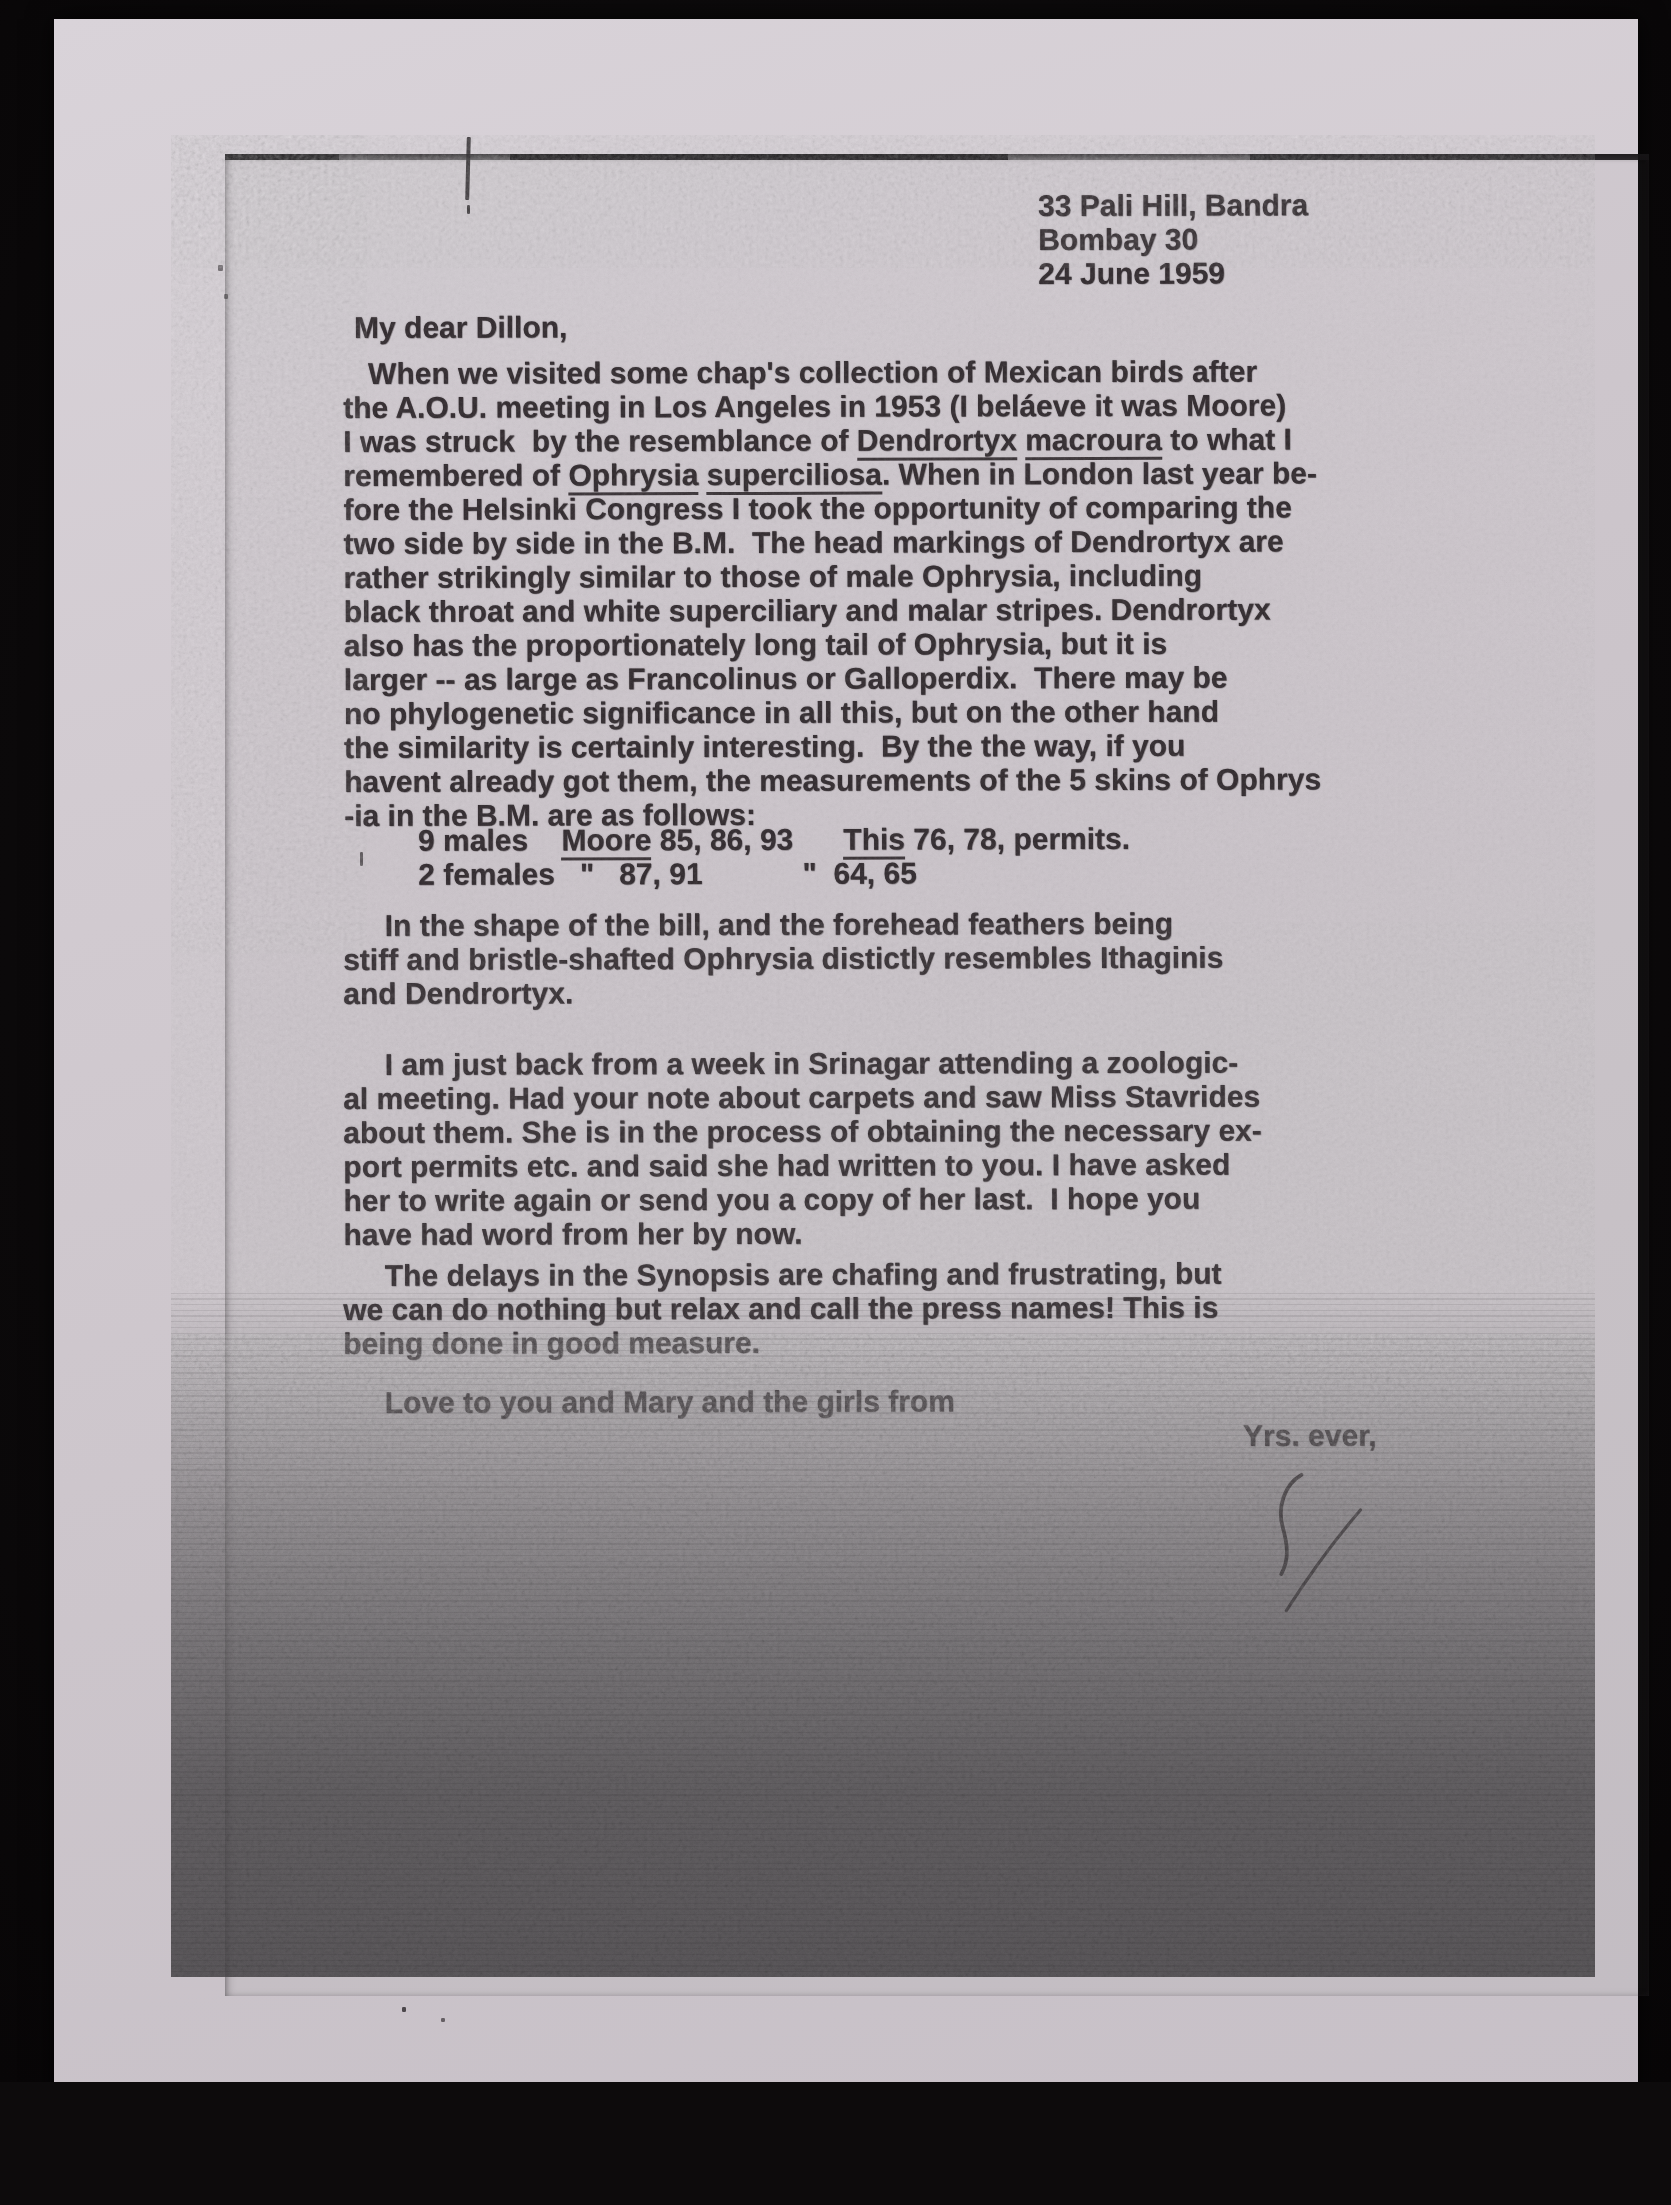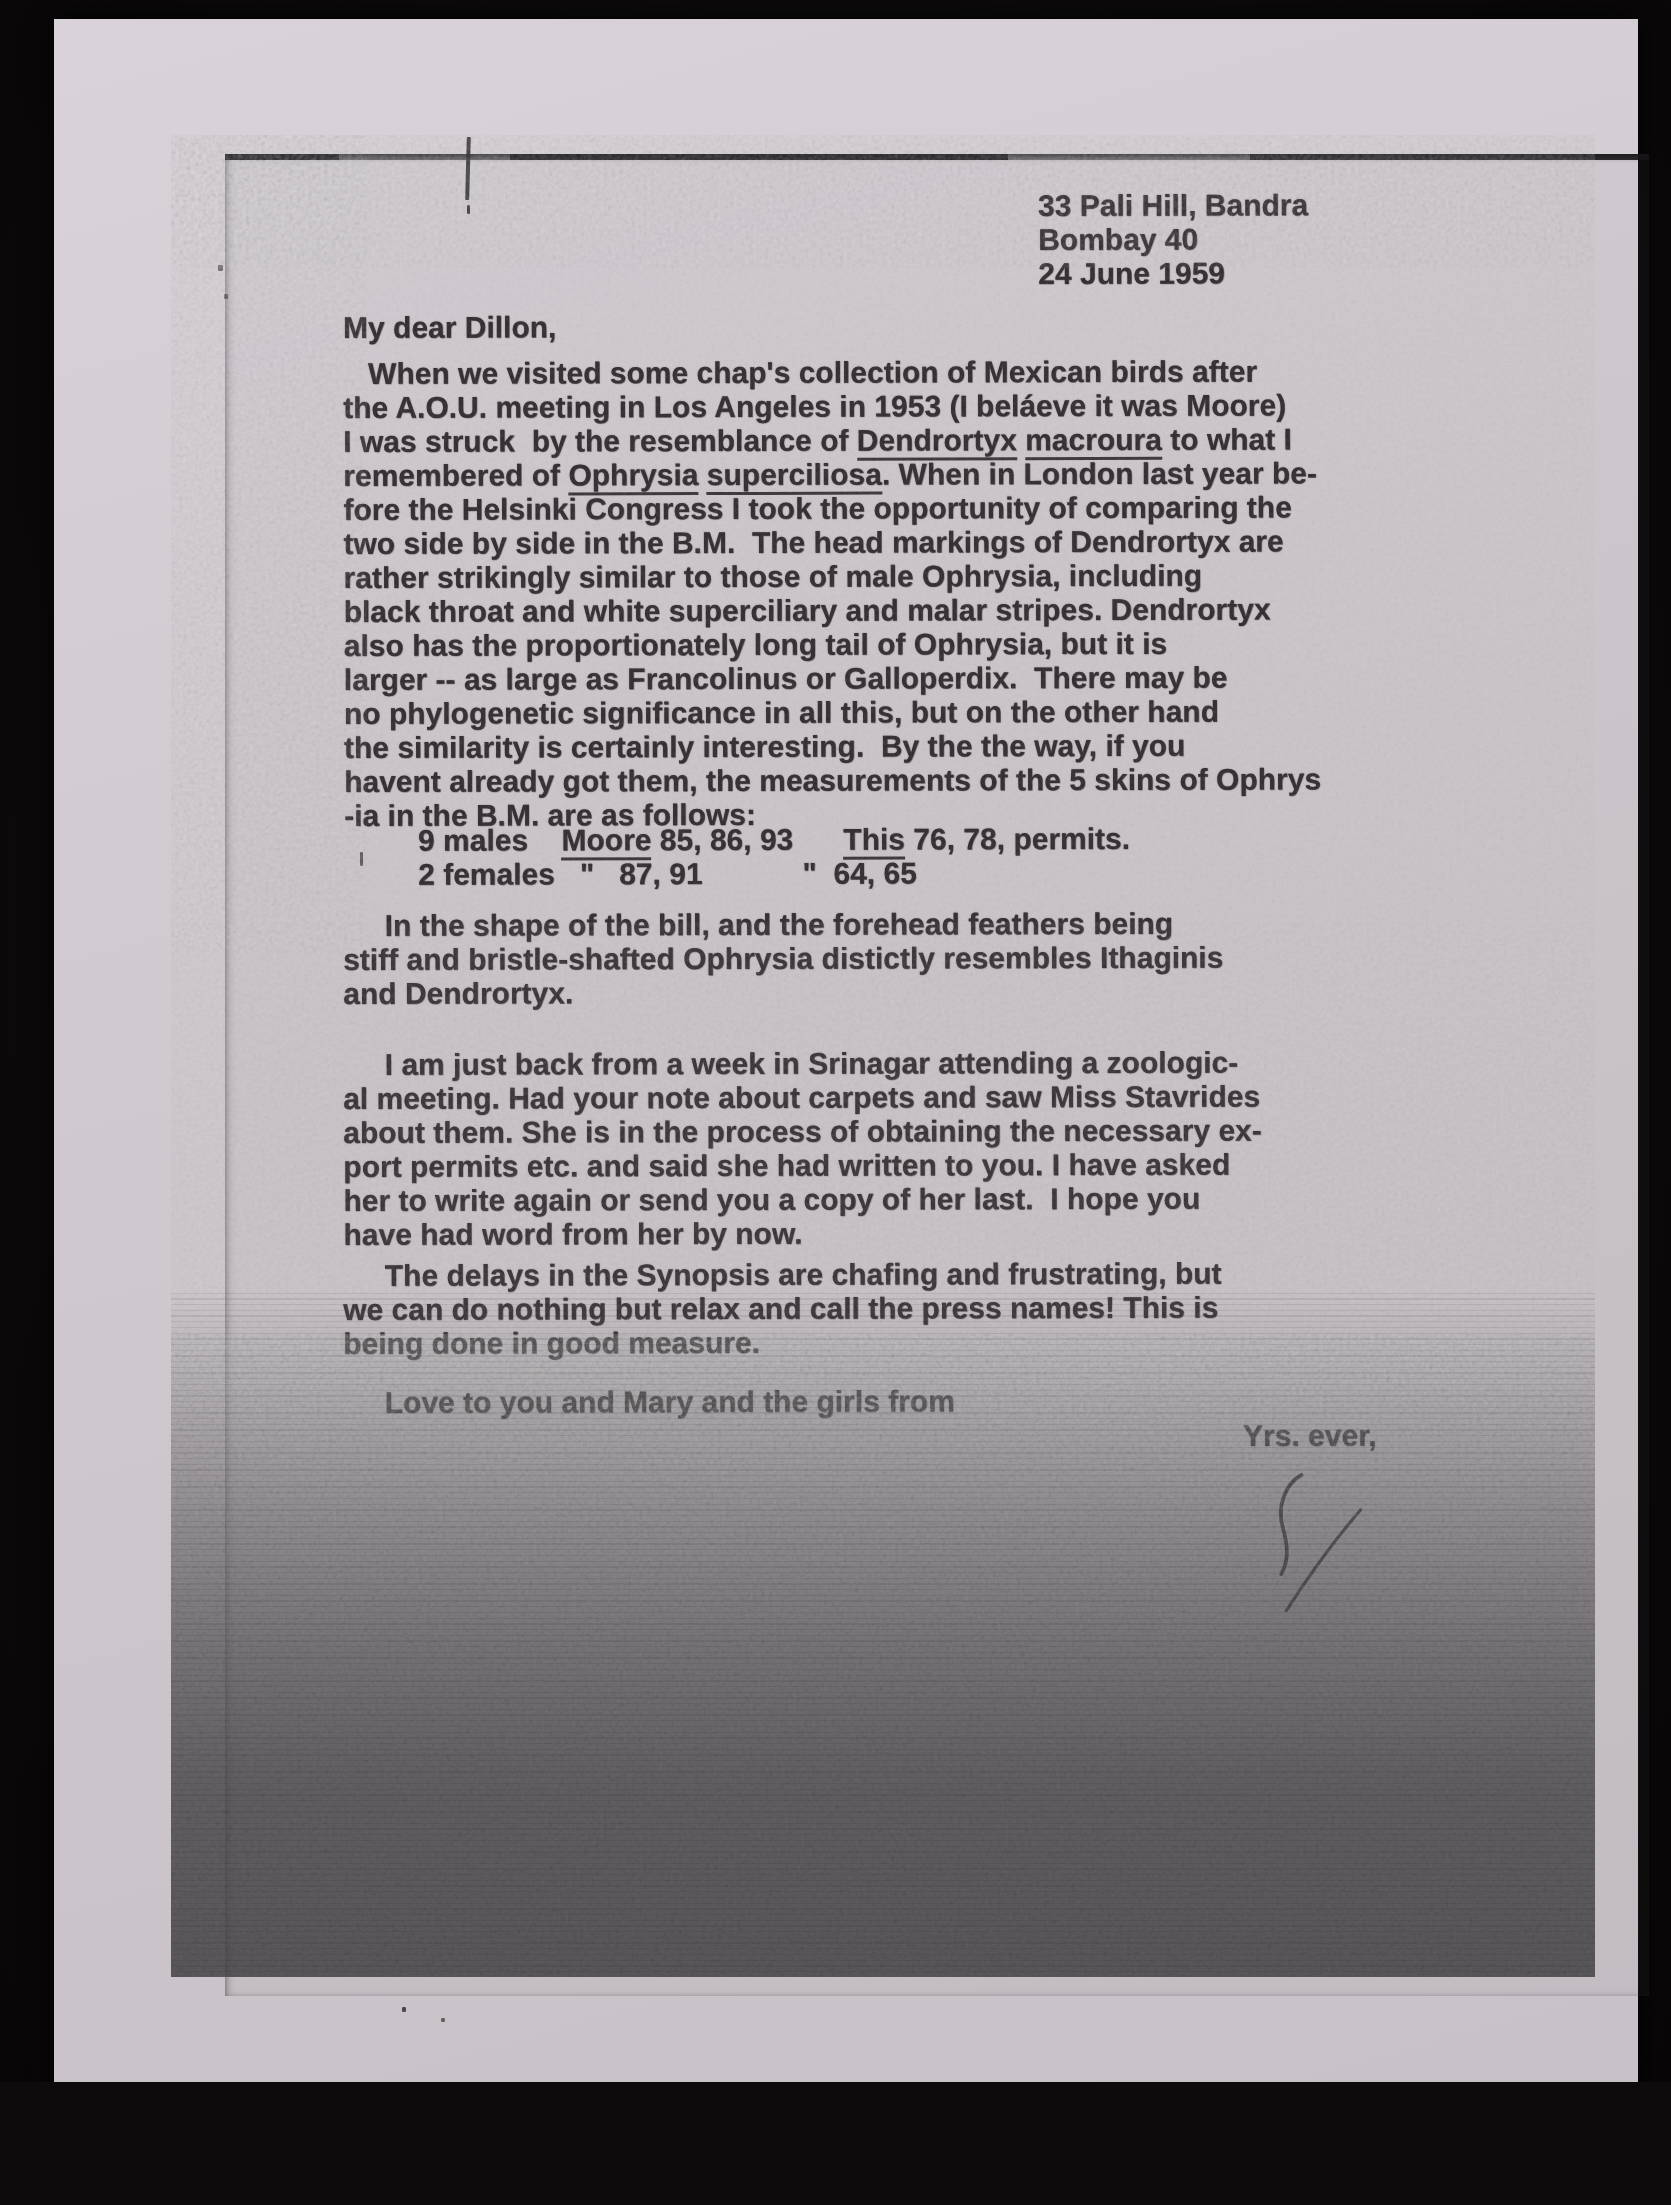--- a/index.html
+++ b/index.html
@@ -18,21 +18,21 @@
     background:linear-gradient(90deg,rgba(22,20,22,0.95) 0 8%,rgba(22,20,22,0.55) 8% 20%,
       rgba(22,20,22,0.92) 20% 55%,rgba(22,20,22,0.5) 55% 72%,rgba(22,20,22,0.88) 72% 100%);
     filter:blur(0.6px);}
   .blk{position:absolute;white-space:pre;font-size:30px;line-height:34px;
     font-weight:700;color:#2c2529;z-index:3;
     text-shadow:0 0 1.3px rgba(44,37,41,0.55),0.6px 0.6px 0 rgba(44,37,41,0.35);
     transform:rotate(-0.15deg);transform-origin:left top;}
   .blk .line span{white-space:pre;}
   .u{border-bottom:3.1px solid rgba(40,33,37,0.92);padding-bottom:1.3px;}
   .blk-address{left:1038px;top:189px;}
-  .blk-salutation{left:343px;top:311px;}
+  .blk-salutation{left:354px;top:311px;}
   .blk-para1{left:343px;top:357px;}
   .blk-table{left:343px;top:824px;}
   .blk-para2{left:343px;top:909px;}
   .blk-para3{left:343px;top:1048px;}
   .blk-para4{left:343px;top:1259px;}
   .blk-closing{left:343px;top:1386px;}
   .blk-valediction{left:1243px;top:1419px;}
   .sig{position:absolute;left:1247px;top:1461px;z-index:3;}
   .noise-overlay{position:absolute;left:171px;top:135px;width:1424px;height:1842px;
     z-index:5;pointer-events:none;overflow:hidden;}
@@ -47,21 +47,21 @@
   .speck{position:absolute;background:#211d20;border-radius:1.3px;z-index:4;opacity:0.85;}
 </style>
 </head>
 <body>
 
 <div class="scene">
   <div class="paper">
     <div class="toner"></div>
   </div>
 
-  <div class="blk blk-address"><div class="line"><span>33 Pali Hill, Bandra</span></div><div class="line"><span>Bombay 40</span></div><div class="line"><span>24 June 1959</span></div></div>
+  <div class="blk blk-address"><div class="line"><span>33 Pali Hill, Bandra</span></div><div class="line"><span>Bombay 30</span></div><div class="line"><span>24 June 1959</span></div></div>
   <div class="blk blk-salutation"><div class="line"><span>My dear Dillon,</span></div></div>
   <div class="blk blk-para1"><div class="line"><span>   When we visited some chap's collection of Mexican birds after</span></div><div class="line"><span>the A.O.U. meeting in Los Angeles in 1953 (I beláeve it was Moore)</span></div><div class="line"><span>I was struck  by the resemblance of </span><span class="u">Dendrortyx</span><span> </span><span class="u">macroura</span><span> to what I</span></div><div class="line"><span>remembered of </span><span class="u">Ophrysia</span><span> </span><span class="u">superciliosa</span><span>. When in London last year be-</span></div><div class="line"><span>fore the Helsinki Congress I took the opportunity of comparing the</span></div><div class="line"><span>two side by side in the B.M.  The head markings of Dendrortyx are</span></div><div class="line"><span>rather strikingly similar to those of male Ophrysia, including</span></div><div class="line"><span>black throat and white superciliary and malar stripes. Dendrortyx</span></div><div class="line"><span>also has the proportionately long tail of Ophrysia, but it is</span></div><div class="line"><span>larger -- as large as Francolinus or Galloperdix.  There may be</span></div><div class="line"><span>no phylogenetic significance in all this, but on the other hand</span></div><div class="line"><span>the similarity is certainly interesting.  By the the way, if you</span></div><div class="line"><span>havent already got them, the measurements of the 5 skins of Ophrys</span></div><div class="line"><span>-ia in the B.M. are as follows:</span></div></div>
   <div class="blk blk-table"><div class="line"><span>         9 males    </span><span class="u">Moore</span><span> 85, 86, 93      </span><span class="u">This</span><span> 76, 78, permits.</span></div><div class="line"><span>         2 females   "   87, 91            "  64, 65</span></div></div>
   <div class="blk blk-para2"><div class="line"><span>     In the shape of the bill, and the forehead feathers being</span></div><div class="line"><span>stiff and bristle-shafted Ophrysia distictly resembles Ithaginis</span></div><div class="line"><span>and Dendrortyx.</span></div></div>
   <div class="blk blk-para3"><div class="line"><span>     I am just back from a week in Srinagar attending a zoologic-</span></div><div class="line"><span>al meeting. Had your note about carpets and saw Miss Stavrides</span></div><div class="line"><span>about them. She is in the process of obtaining the necessary ex-</span></div><div class="line"><span>port permits etc. and said she had written to you. I have asked</span></div><div class="line"><span>her to write again or send you a copy of her last.  I hope you</span></div><div class="line"><span>have had word from her by now.</span></div></div>
   <div class="blk blk-para4"><div class="line"><span>     The delays in the Synopsis are chafing and frustrating, but</span></div><div class="line"><span>we can do nothing but relax and call the press names! This is</span></div><div class="line"><span>being done in good measure.</span></div></div>
   <div class="blk blk-closing"><div class="line"><span>     Love to you and Mary and the girls from</span></div></div>
   <div class="blk blk-valediction"><div class="line"><span>Yrs. ever,</span></div></div>
 
   <svg class="sig" width="139" height="176" viewBox="0 0 220 280">

